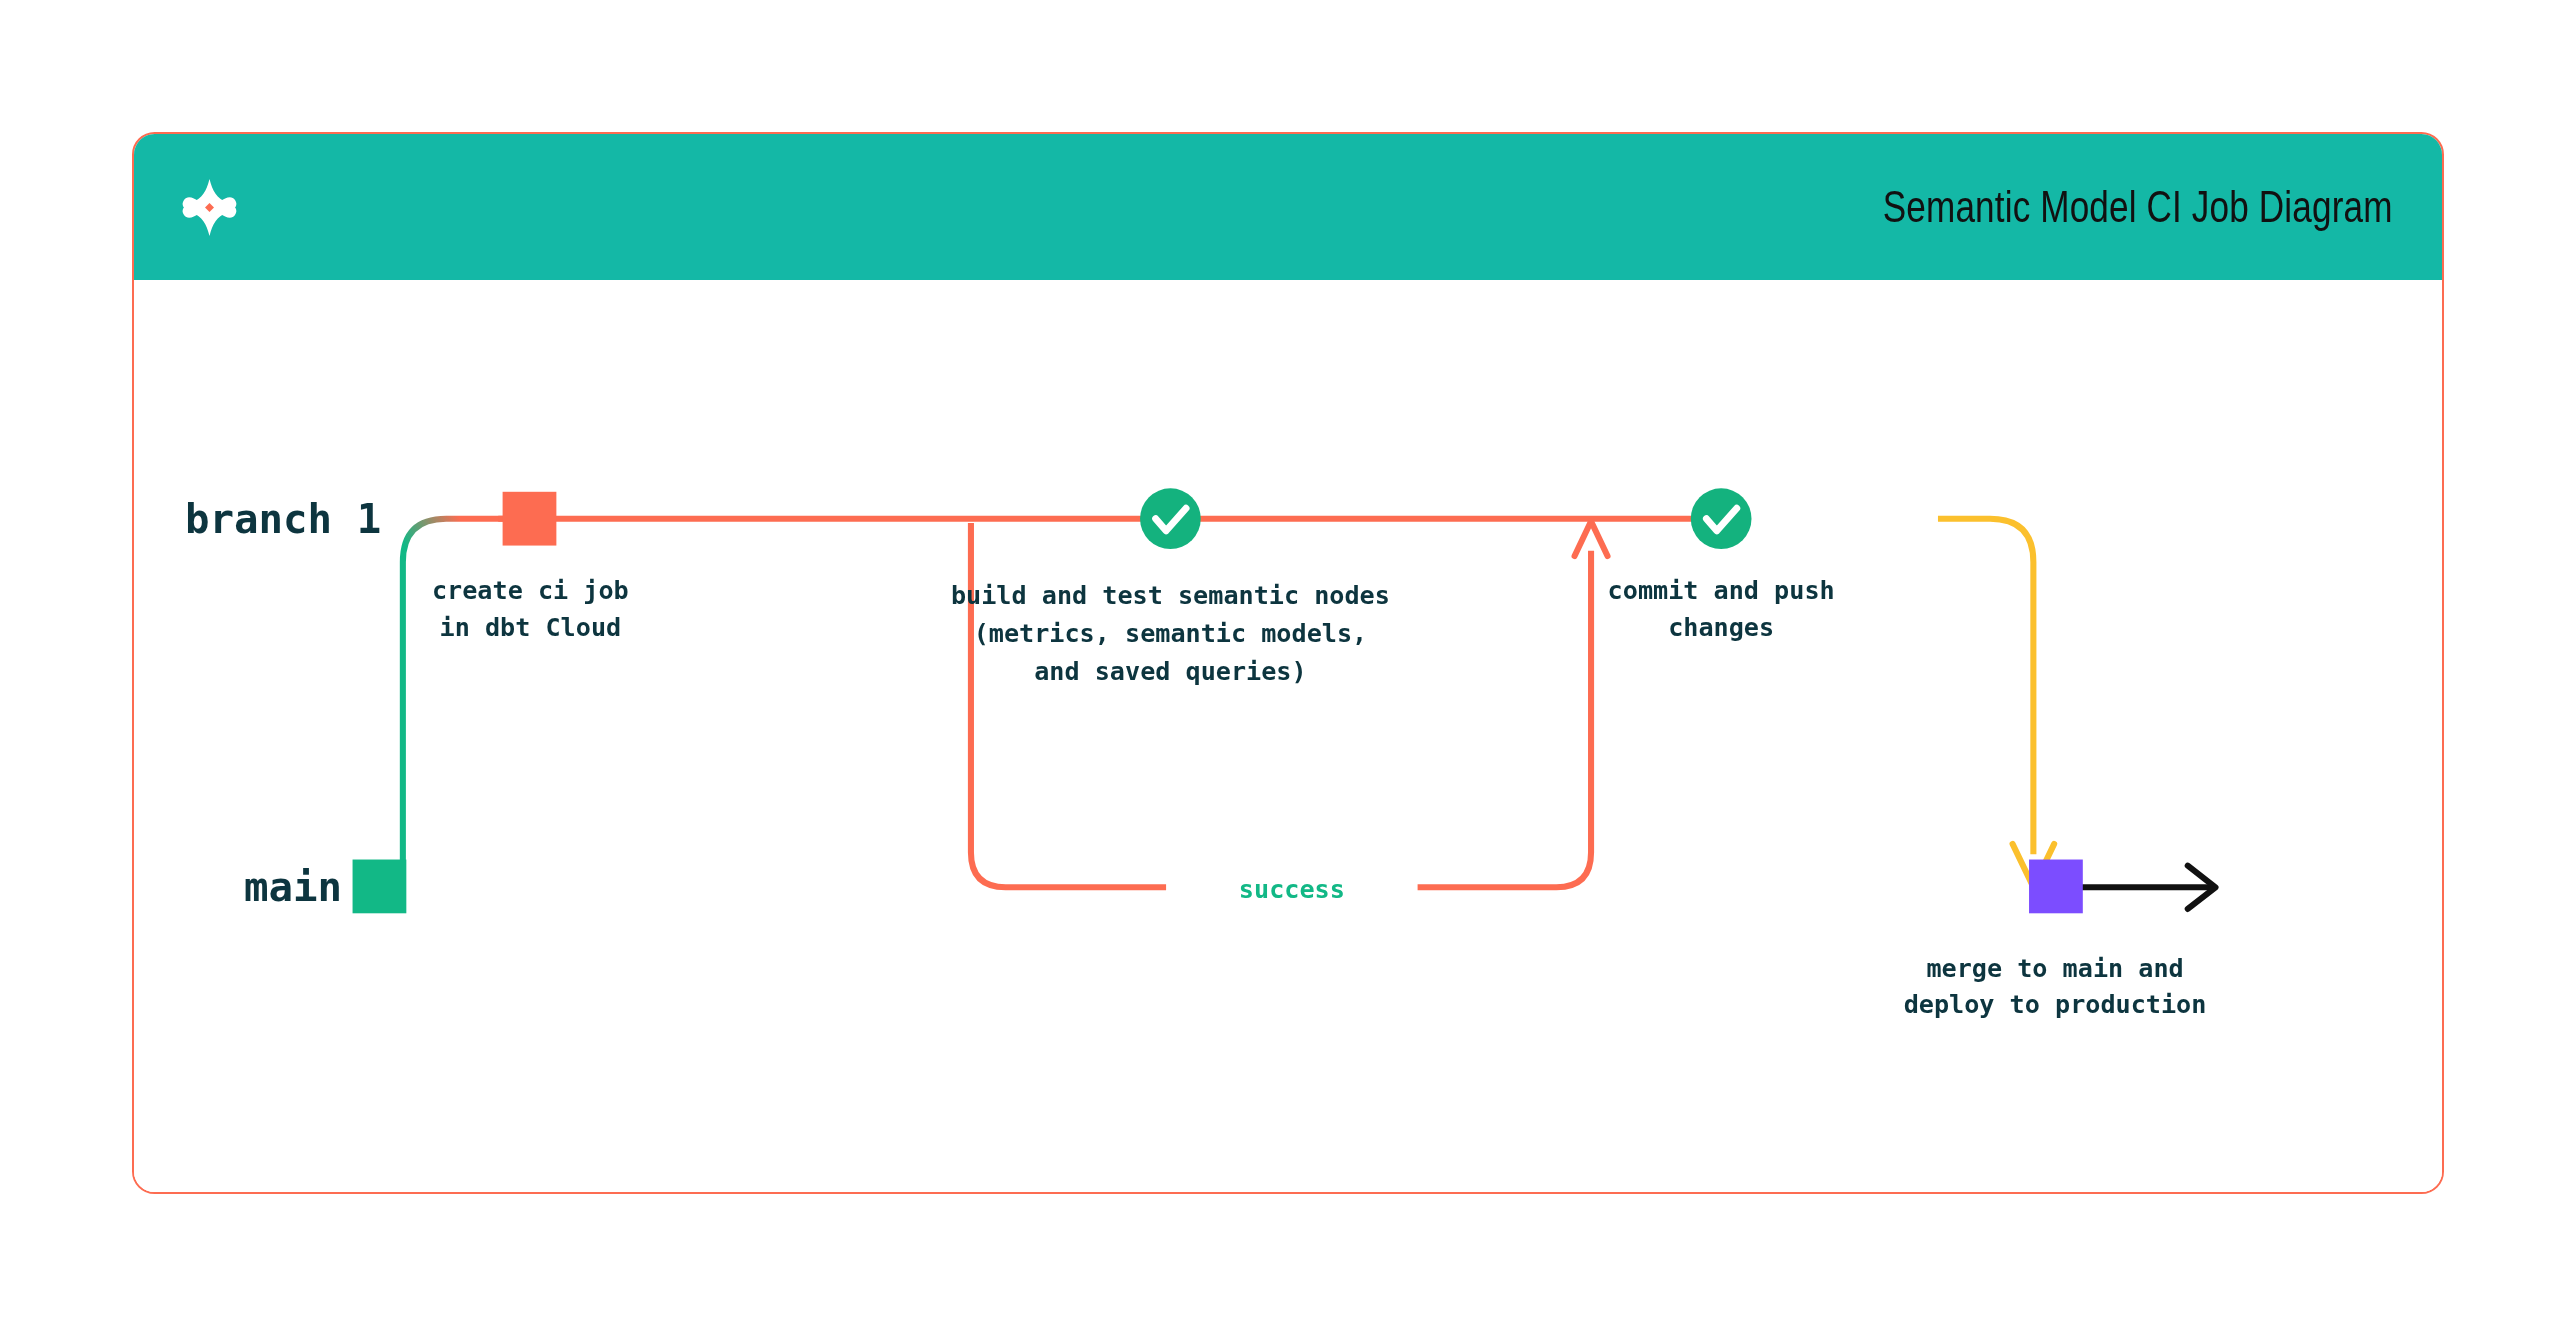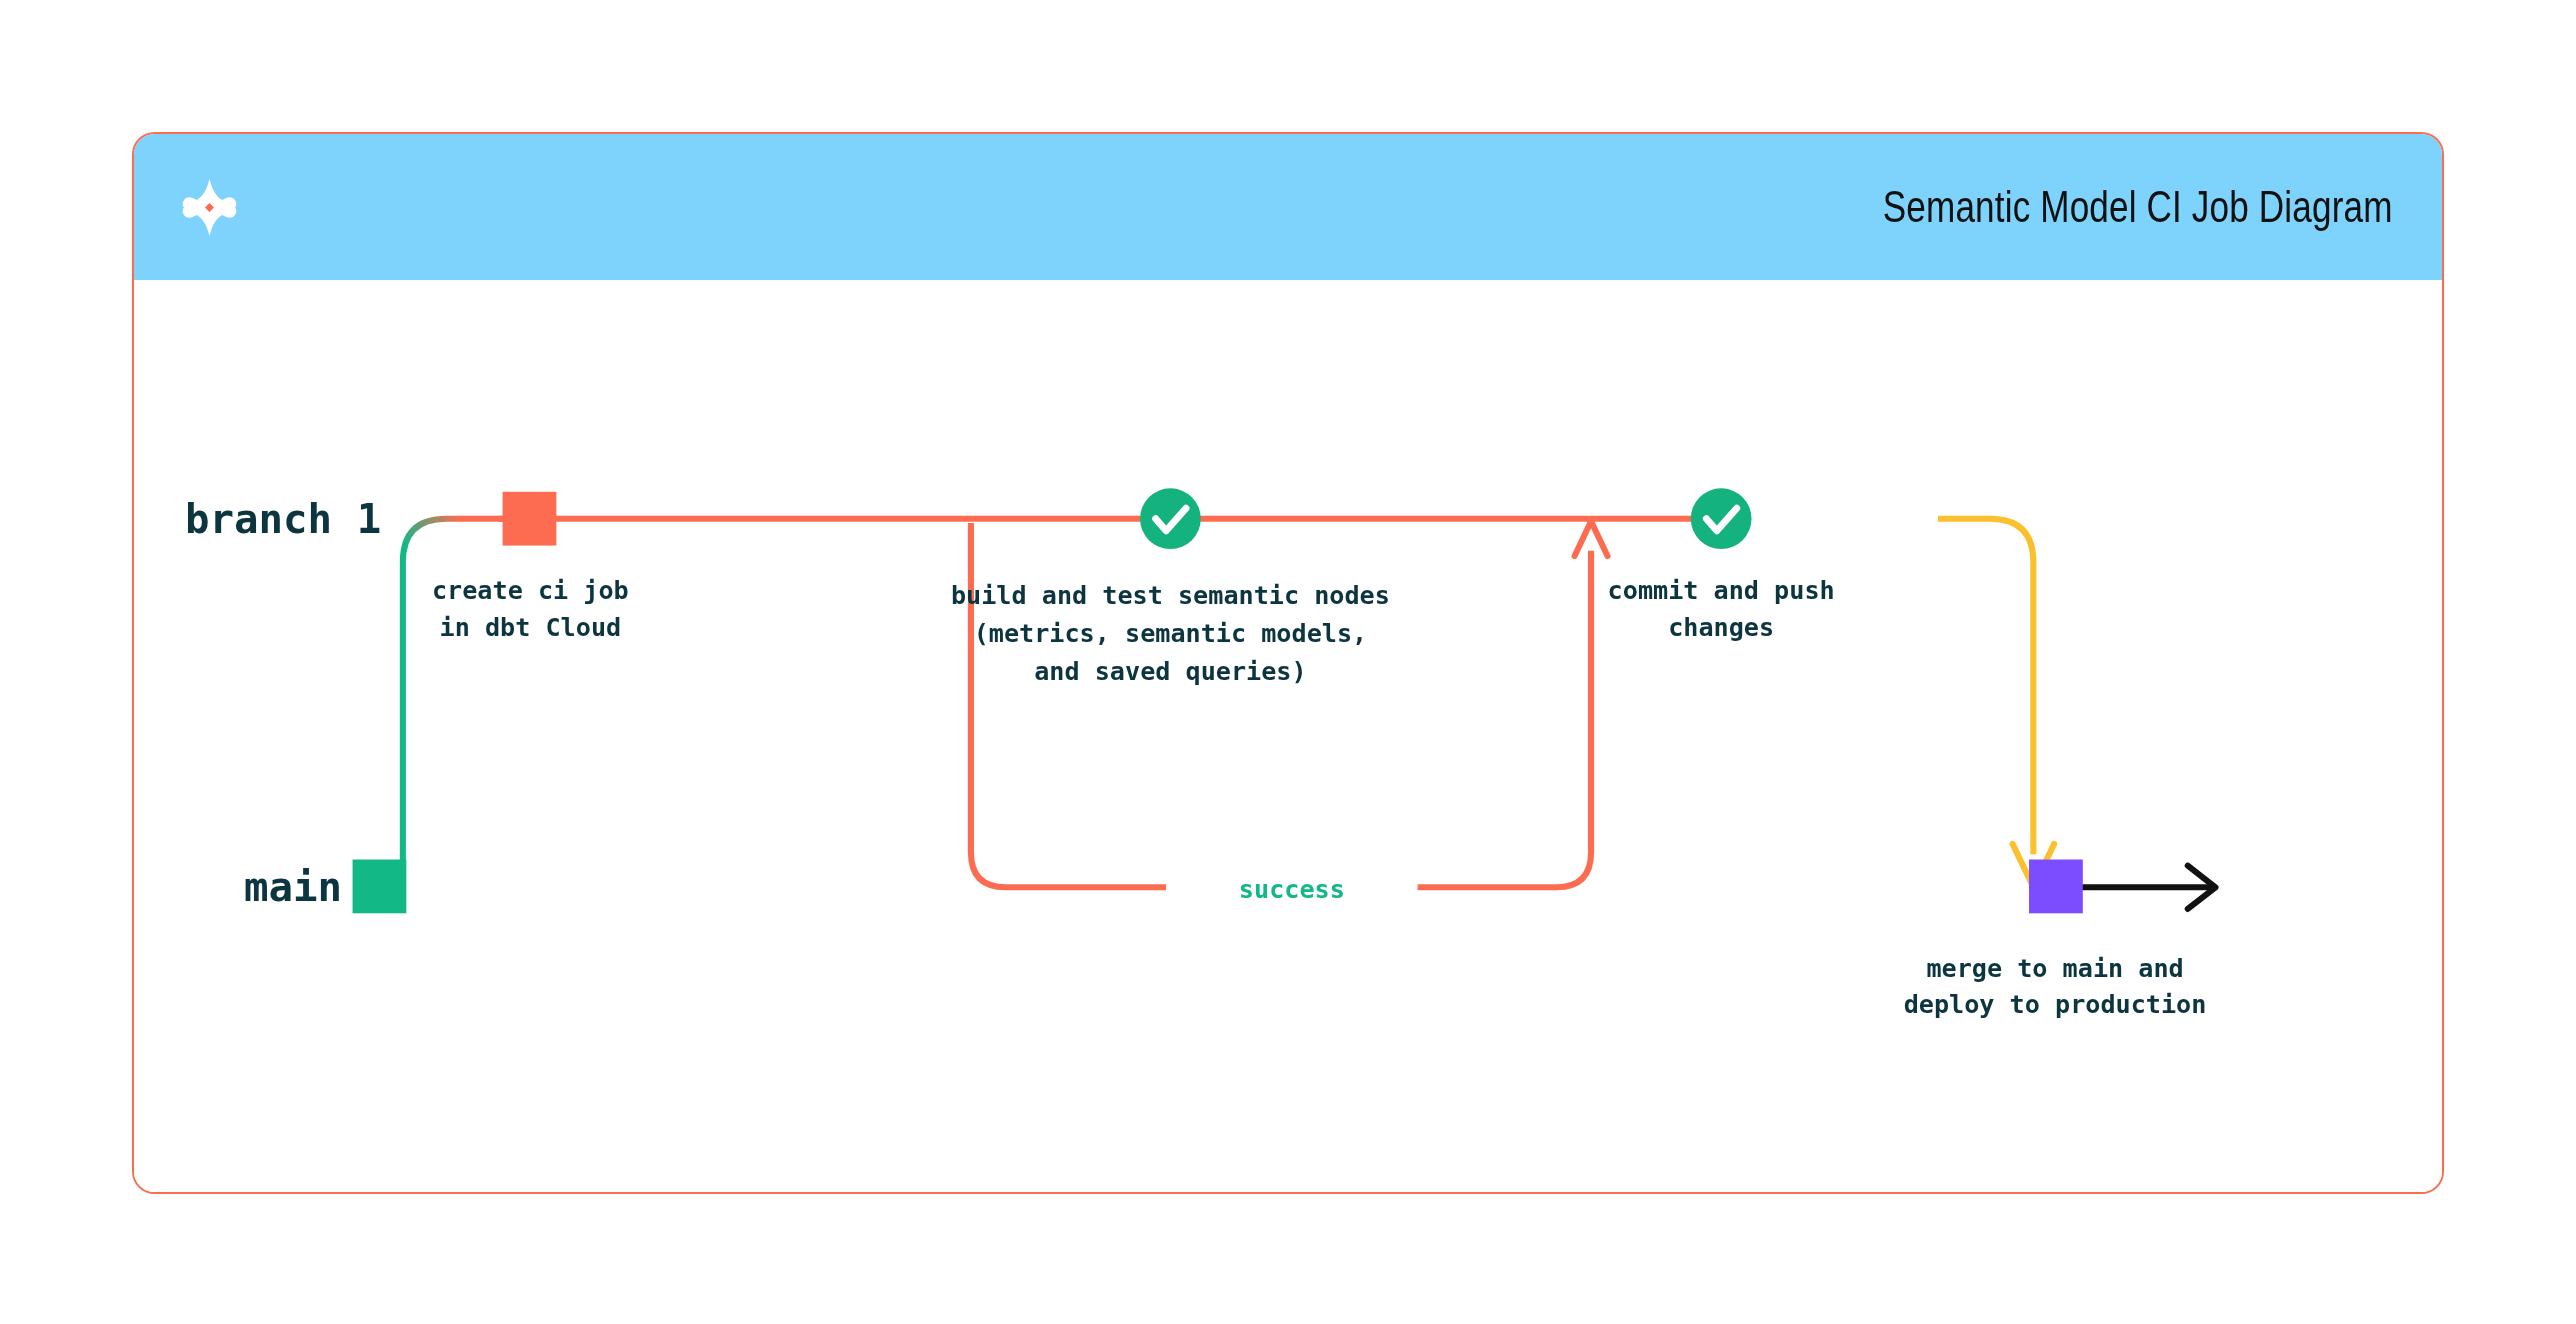--- a/index.html
+++ b/index.html
@@ -32,21 +32,21 @@
     box-sizing: border-box;
     overflow: hidden;
   }
 
   .card-header {
     position: absolute;
     left: 0;
     top: 0;
     width: 100%;
     height: 146px;
-    background: #7dd3fc;
+    background: #14b8a6;
     display: flex;
     align-items: center;
     justify-content: space-between;
     box-sizing: border-box;
     padding: 0 49px 0 38px;
   }
 
   .logo {
     width: 75px;
     height: 75px;

